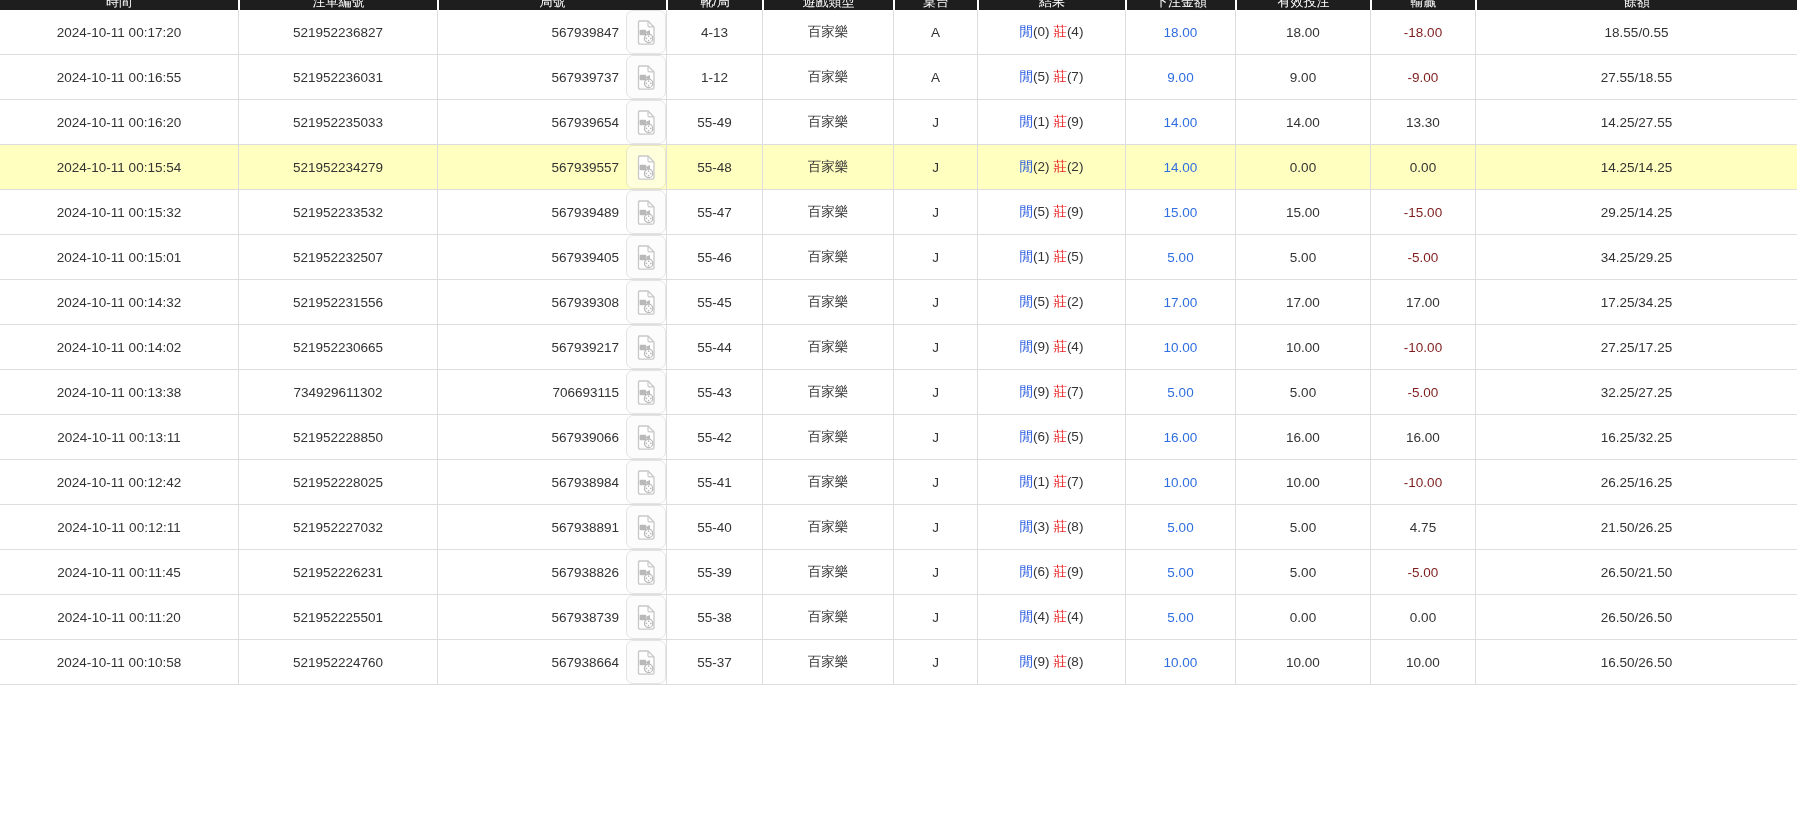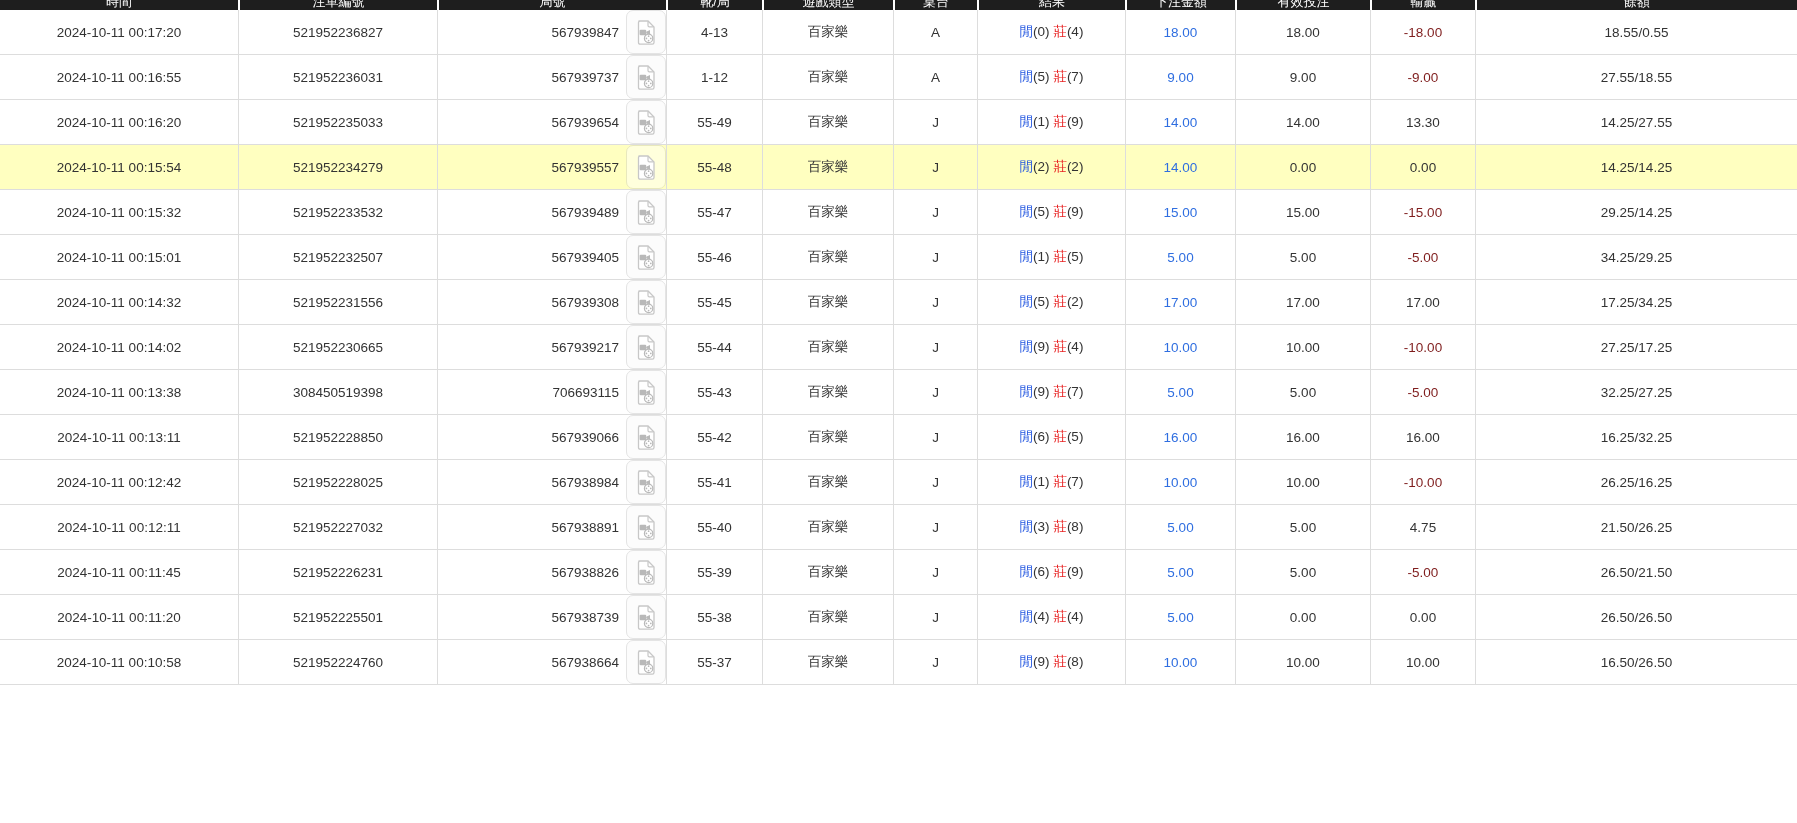--- a/index.html
+++ b/index.html
@@ -373,21 +373,21 @@
         <span class="res-p">閒</span><span class="res-n">(9)</span>
         <span class="res-b">莊</span><span class="res-n">(4)</span>
       </td>
       <td><span class="amt-link">10.00</span></td>
       <td><span>10.00</span></td>
       <td><span class="wl neg">-10.00</span></td>
       <td><span>27.25/17.25</span></td>
     </tr>
       <tr>
       <td><span>2024-10-11 00:13:38</span></td>
-      <td><span>308450519398</span></td>
+      <td><span>734929611302</span></td>
       <td>
         <div class="round-wrap">
           <span>706693115</span>
           <span class="icon-btn">
             <svg width="24" height="27" viewBox="0 0 24 26" fill="none">
               <path d="M4.5 1.5 h9.5 L20 7.5 V23 q0 1.7 -1.7 1.7 H6.2 Q4.5 24.7 4.5 23 V3.2 Q4.5 1.5 6.2 1.5 Z" stroke="#c7c7c7" stroke-width="1.3" fill="#ffffff"></path>
               <path d="M14 1.8 V6 q0 1.3 1.3 1.3 H19.7" stroke="#c7c7c7" stroke-width="1.2" fill="none"></path>
               <rect x="5.6" y="10.2" width="6.6" height="5.6" rx="1" fill="#b9b9b9"></rect>
               <path d="M12.2 12.2 L16 10.4 v5.2 L12.2 13.8 Z" fill="#b9b9b9"></path>
               <circle cx="14.6" cy="18.9" r="4.2" stroke="#b9b9b9" stroke-width="1.2" fill="#ffffff"></circle>

